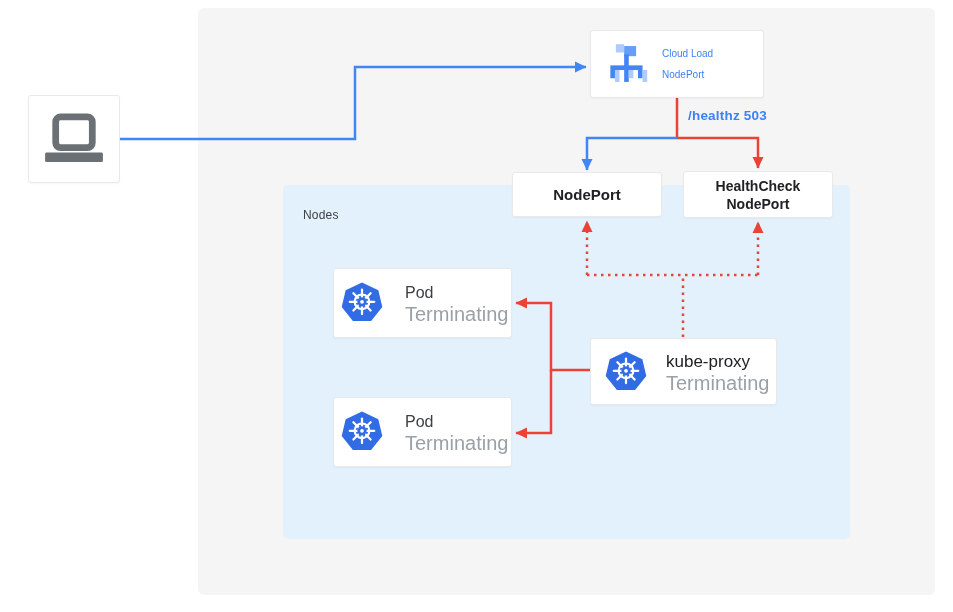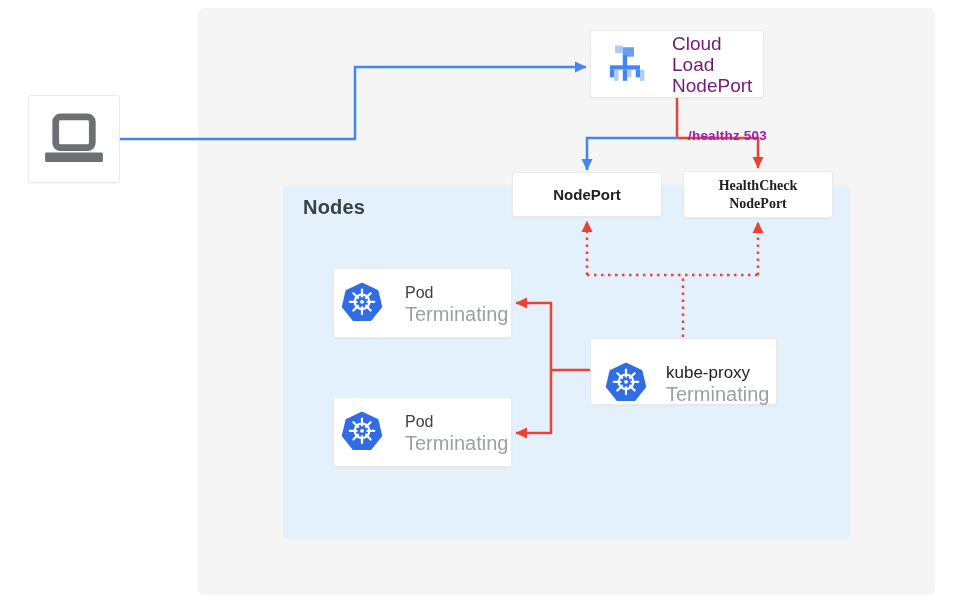--- a/index.html
+++ b/index.html
@@ -13,58 +13,57 @@
   
   .outer-panel{
     left:198px;top:8px;width:737px;height:587px;
     background:#f5f5f6;border-radius:6px;
   }
   .nodes-container{
     left:283px;top:185px;width:567px;height:354px;
     background:#e3f1fc;border-radius:5px;
   }
   .nodes-label{
-    left:303px;top:196px;font-size:20px;color:#3c4043;letter-spacing:.2px;font-weight:bold;
+    left:303px;top:208px;font-size:12px;color:#3c4043;letter-spacing:.2px;
   }
   
   .card{
     background:#ffffff;border:1px solid #e9e9e9;border-radius:3px;
     box-shadow:0 1px 2px rgba(0,0,0,.04);
     box-sizing:border-box;
   }
   .laptop-card{
     left:28px;top:95px;width:92px;height:88px;
     display:flex;align-items:center;justify-content:center;
   }
   .clb-card{
     left:590px;top:30px;width:174px;height:68px;
     display:flex;align-items:center;padding-left:12px;
   }
-  .clb-text{margin-left:26px;font-size:19px;line-height:21px;color:#701a75;}
+  .clb-text{margin-left:13px;font-size:10px;line-height:21px;color:#3b82f6;}
   .port-card{
     display:flex;align-items:center;justify-content:center;text-align:center;
     font-weight:bold;color:#202124;
   }
   .nodeport-card{left:512px;top:172px;width:150px;height:45px;font-size:15px;}
-  .healthcheck-card{left:683px;top:171px;width:150px;height:47px;font-size:14px;line-height:18px;font-family:Liberation Serif, serif;}
+  .healthcheck-card{left:683px;top:171px;width:150px;height:47px;font-size:14px;line-height:18px;}
   .k8s-card{
     display:flex;align-items:center;padding-left:7px;
   }
   .pod-card-1{left:333px;top:268px;width:179px;height:70px;}
   .pod-card-2{left:333px;top:397px;width:179px;height:70px;}
-  .kube-card{left:590px;top:338px;width:187px;height:67px;padding-left:14px;align-items:flex-end;}
+  .kube-card{left:590px;top:338px;width:187px;height:67px;padding-left:14px;}
   .k8s-text{margin-left:22px;}
   .kube-card .k8s-text{margin-left:19px;}
   .k8s-title{font-size:16px;color:#3c4043;line-height:22px;}
   .kube-card .k8s-title{font-size:17px;color:#202124;}
   .k8s-sub{font-size:20px;color:#9aa0a6;line-height:20px;}
   .healthz-label{
-    left:688px;top:108px;font-size:13.5px;font-weight:bold;color:#a21caf;
+    left:688px;top:108px;font-size:13.5px;font-weight:bold;color:#3b82f6;
     letter-spacing:.2px;
-    margin-top:20px;
   }
   .arrow-layer{left:0;top:0;width:953px;height:612px;pointer-events:none;}
   .icon{display:block;}
 </style>
 </head>
 <body>
 
 <div class="abs outer-panel"></div>
 <div class="abs nodes-container"></div>
 <div class="abs nodes-label">Nodes</div>

